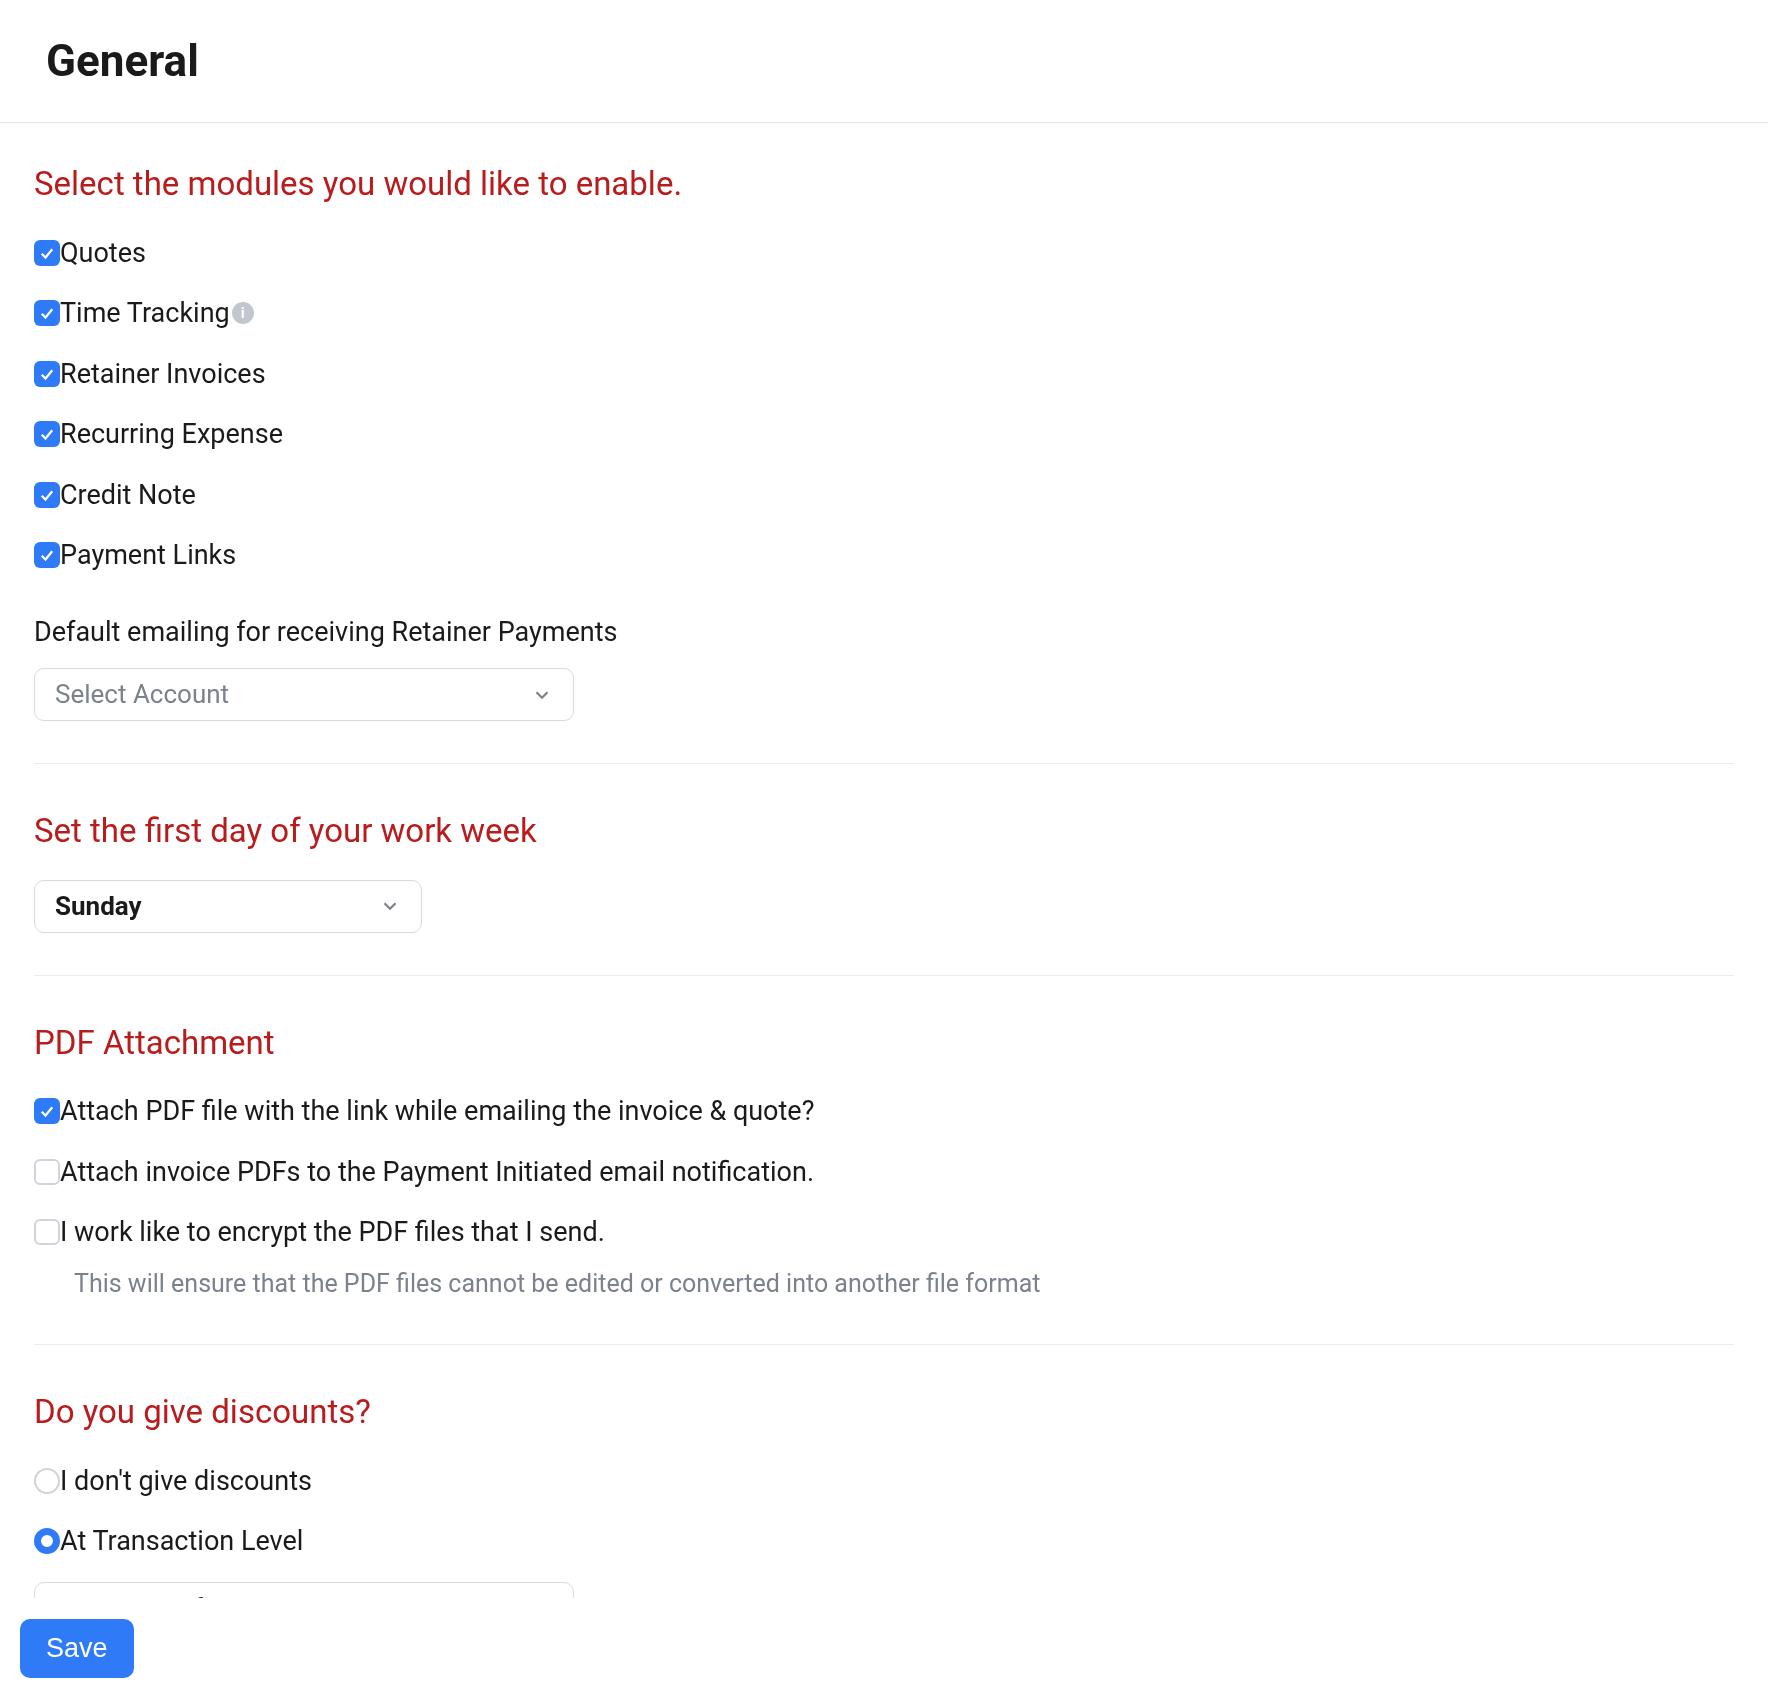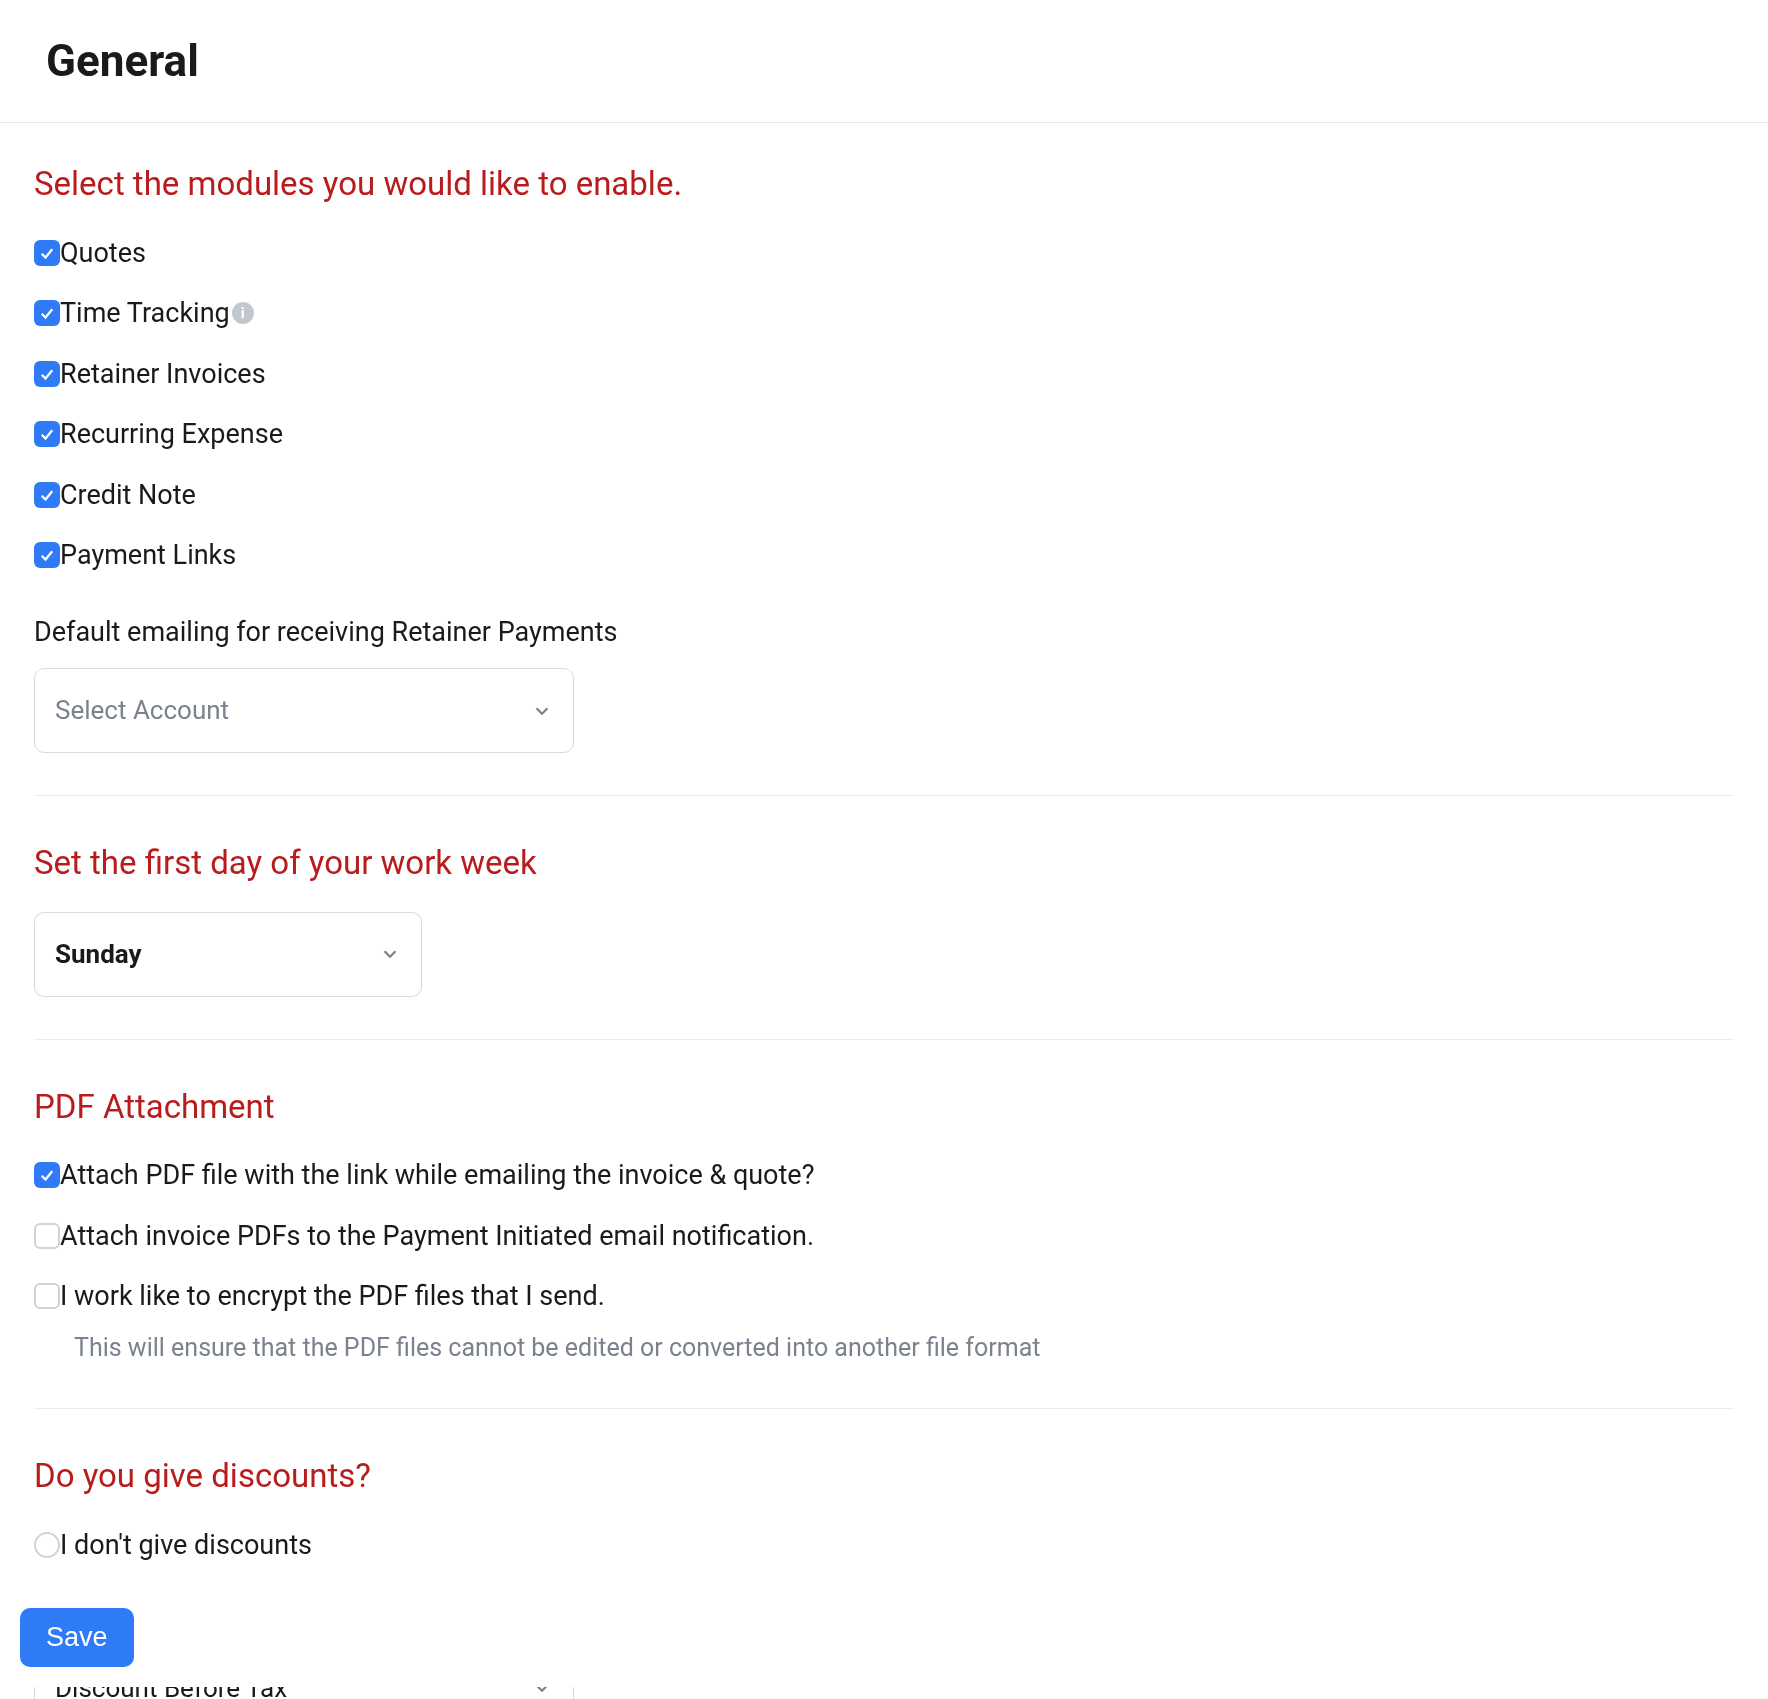--- a/index.html
+++ b/index.html
@@ -84,21 +84,21 @@
   color: #1a1a1a;
   margin-top: 36px;
   margin-bottom: 16px;
 }
 .select {
   display: flex;
   align-items: center;
   justify-content: space-between;
   border: 1.5px solid #d7dbe0;
   border-radius: 10px;
-  padding: 22px 20px;
+  padding: 6px 20px;
   font-size: 26px;
   cursor: pointer;
   background: #fff;
 }
 .select.placeholder .select-text { color: #7b828d; }
 .select-text { color: #1a1a1a; }
 .select-chevron {
   display: inline-flex;
 }
 .select-chevron svg {
@@ -134,21 +134,21 @@
 .radio.unchecked {
   border: 2px solid #cfd4da;
   background: #fff;
 }
 .radio.checked {
   border: 7px solid #2f7af7;
   background: #fff;
 }
 .footer {
   position: fixed;
-  bottom: 12px;
+  bottom: 1px;
   left: 0;
   width: 100%;
   background: #fff;
   padding: 20px;
   border-top: 1px solid transparent;
 }
 .save-btn {
   background: #2f7af7;
   color: #fff;
   border: none;

